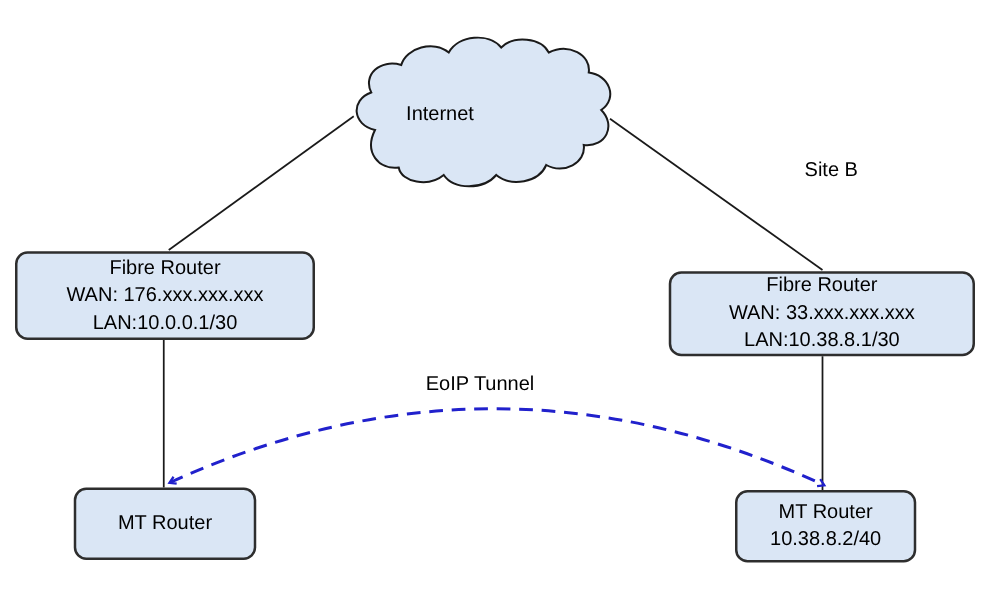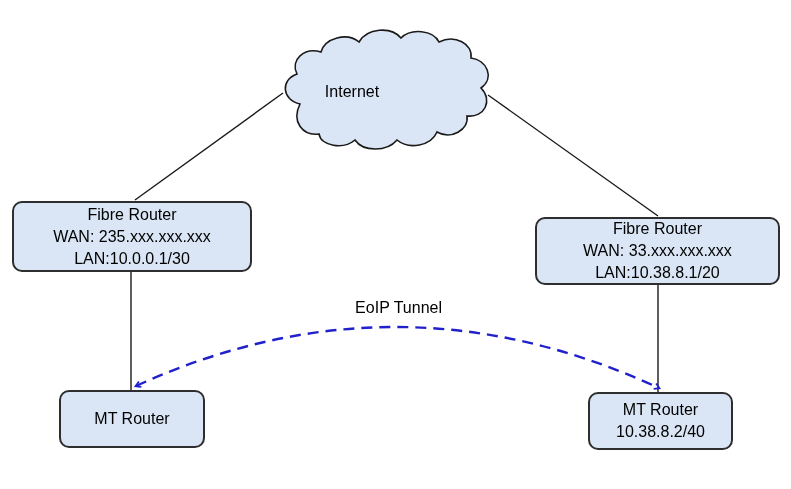--- a/index.html
+++ b/index.html
@@ -45,21 +45,21 @@
   .label {
     position: absolute;
     font-size: 16px;
     color: #000000;
     text-align: center;
     white-space: nowrap;
   }
   #lbl-internet { left: 282px; top: 83px;  width: 140px; }
   #lbl-site-a   { left: 73px;  top: 128px; width: 120px; }
   #lbl-site-b   { left: 605px; top: 128px; width: 120px; }
-  #lbl-tunnel   { left: 302px; top: 299px; width: 140px; text-align: right; }
+  #lbl-tunnel   { left: 314px; top: 299px; width: 140px; }
 </style>
 </head>
 <body>
 
 <div id="canvas">
 
   <svg id="wires" viewBox="0 0 791 489" xmlns="http://www.w3.org/2000/svg">
     <defs>
       <marker id="arrowBlue" markerWidth="12" markerHeight="12" refX="5.5" refY="4" orient="auto-start-reverse" markerUnits="userSpaceOnUse">
         <path d="M1,1 L6,4 L1,7" fill="none" stroke="#2121cc" stroke-width="1.8"></path>
@@ -88,33 +88,34 @@
     <line x1="131" y1="272" x2="131" y2="390" stroke="#1a1a1a" stroke-width="1.4"></line>
 
     <line x1="658" y1="285" x2="658" y2="392" stroke="#1a1a1a" stroke-width="1.4"></line>
 
     <path d="M 136 386 Q 397 267 659 388" fill="none" stroke="#2121cc" stroke-width="2.4" stroke-dasharray="11 7" marker-start="url(#arrowBlue)" marker-end="url(#arrowBlue)"></path>
   </svg>
 
   <div id="lbl-internet" class="label">Internet</div>
 
 
+  <div id="lbl-site-b" class="label">Site B</div>
 
   <div id="lbl-tunnel" class="label">EoIP Tunnel</div>
 
   <div id="fibre-a" class="node">
     <div>Fibre Router</div>
-    <div>WAN: 235.xxx.xxx.xxx</div>
+    <div>WAN: 176.xxx.xxx.xxx</div>
     <div>LAN:10.0.0.1/30</div>
   </div>
 
   <div id="fibre-b" class="node">
     <div>Fibre Router</div>
     <div>WAN: 33.xxx.xxx.xxx</div>
-    <div>LAN:10.38.8.1/20</div>
+    <div>LAN:10.38.8.1/30</div>
   </div>
 
   <div id="mt-a" class="node">
     <div>MT Router</div>
   </div>
 
   <div id="mt-b" class="node">
     <div>MT Router</div>
     <div>10.38.8.2/40</div>
   </div>

